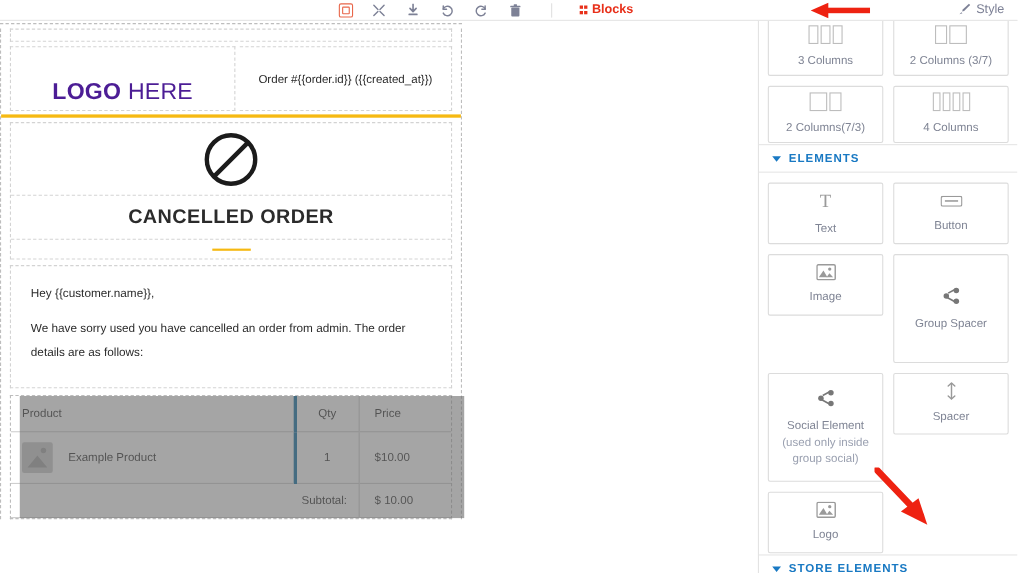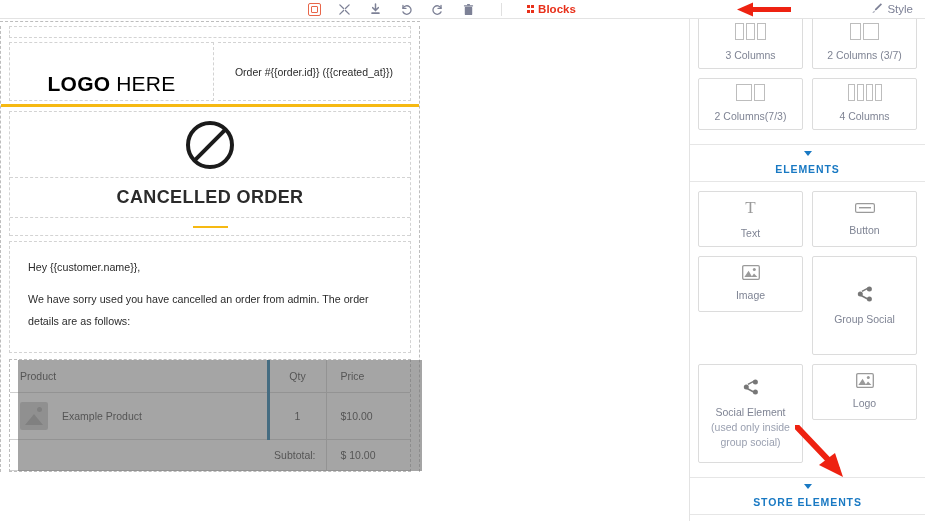--- a/index.html
+++ b/index.html
@@ -81,21 +81,21 @@
 
   .sec { border: 1px dashed #d3d3d3; margin: 4px 8px; }
 
   
   .hdr-row { display: flex; }
   .hdr-left {
     width: 205px; height: 59px;
     border: 1px dashed #d3d3d3;
     display: flex; align-items: center; justify-content: center;
   }
-  .logo-text { font-size: 21px; color: #000000; letter-spacing: .2px; margin-top: 24px; }
+  .logo-text { font-size: 21px; color: #4c1d95; letter-spacing: .2px; margin-top: 24px; }
   .logo-text b { font-weight: 700; }
   .logo-text span { font-weight: 400; }
   .hdr-right {
     flex: 1; height: 59px;
     border: 1px dashed #d3d3d3;
     border-left: none;
     display: flex; align-items: center; justify-content: center;
     margin-left: 4px;
   }
   .order-text { font-size: 10.5px; color: #2b2b2b; }
@@ -204,23 +204,22 @@
 
   .col-glyph { display: flex; gap: 2px; align-items: flex-end; }
   .col-glyph i { display: block; border: 1px solid #bdbdbd; height: 17px; }
 
   .sect-head {
     display: flex; align-items: center; gap: 7px;
     padding: 6px 12px;
     border-top: 1px solid #e6e6e6;
     border-bottom: 1px solid #e6e6e6;
     background: #fff;
-    margin-top: 14px;
+    margin-top: 1px;
     cursor: pointer;
-    flex-direction: column;
   }
   .sect-head .caret {
     width: 0; height: 0;
     border-left: 4px solid transparent; border-right: 4px solid transparent;
     border-top: 5px solid #1979c3;
   }
   .sect-head .stitle {
     font-size: 10.5px; font-weight: 700; color: #1979c3; letter-spacing: .9px;
   }
 
@@ -464,37 +463,47 @@
     <div class="tile" style="height:99px">
       <span class="glyph">
         <svg width="16" height="16" viewBox="0 0 16 16" fill="#777">
             <circle cx="12.4" cy="3.1" r="2.5"></circle>
             <circle cx="3.3" cy="8" r="2.5"></circle>
             <circle cx="12.4" cy="12.9" r="2.5"></circle>
             <rect x="4.6" y="4.8" width="8" height="1.5" transform="rotate(-28 4.6 4.8)"></rect>
             <rect x="4" y="8.6" width="8" height="1.5" transform="rotate(28 4 8.6)"></rect>
           </svg>
       </span>
-      <span class="tlabel">Group Social</span>
+      <span class="tlabel">Group Spacer</span>
     </div>
 
     <div class="tile" style="height:99px">
       <span class="glyph">
         <svg width="16" height="16" viewBox="0 0 16 16" fill="#777">
             <circle cx="12.4" cy="3.1" r="2.5"></circle>
             <circle cx="3.3" cy="8" r="2.5"></circle>
             <circle cx="12.4" cy="12.9" r="2.5"></circle>
             <rect x="4.6" y="4.8" width="8" height="1.5" transform="rotate(-28 4.6 4.8)"></rect>
             <rect x="4" y="8.6" width="8" height="1.5" transform="rotate(28 4 8.6)"></rect>
           </svg>
       </span>
       <span class="tlabel">Social Element</span>
       <span class="tsub">(used only inside group social)</span>
     </div>
 
+    <div class="tile" style="height:56px">
+      <span class="glyph">
+        <svg width="12" height="17" viewBox="0 0 12 17" fill="none" stroke="#9a9a9a" stroke-width="1.3" stroke-linecap="round" stroke-linejoin="round">
+            <path d="M6 1.5 L6 15.5"></path>
+            <path d="M3 4 L6 1.2 L9 4"></path>
+            <path d="M3 13 L6 15.8 L9 13"></path>
+          </svg>
+      </span>
+      <span class="tlabel">Spacer</span>
+    </div>
 
     <div class="tile" style="height:56px">
       <span class="glyph">
         <svg width="18" height="15" viewBox="0 0 18 15">
             <rect x="0.7" y="0.7" width="16.6" height="13.6" rx="1.2" fill="none" stroke="#9a9a9a" stroke-width="1.3"></rect>
             <circle cx="12.3" cy="4.6" r="1.5" fill="#9a9a9a"></circle>
             <path d="M2.4 12 L6.6 5.8 L10.2 12 Z" fill="#9a9a9a"></path>
             <path d="M9.4 12 L12 8.4 L15.4 12 Z" fill="#9a9a9a"></path>
           </svg>
       </span>

